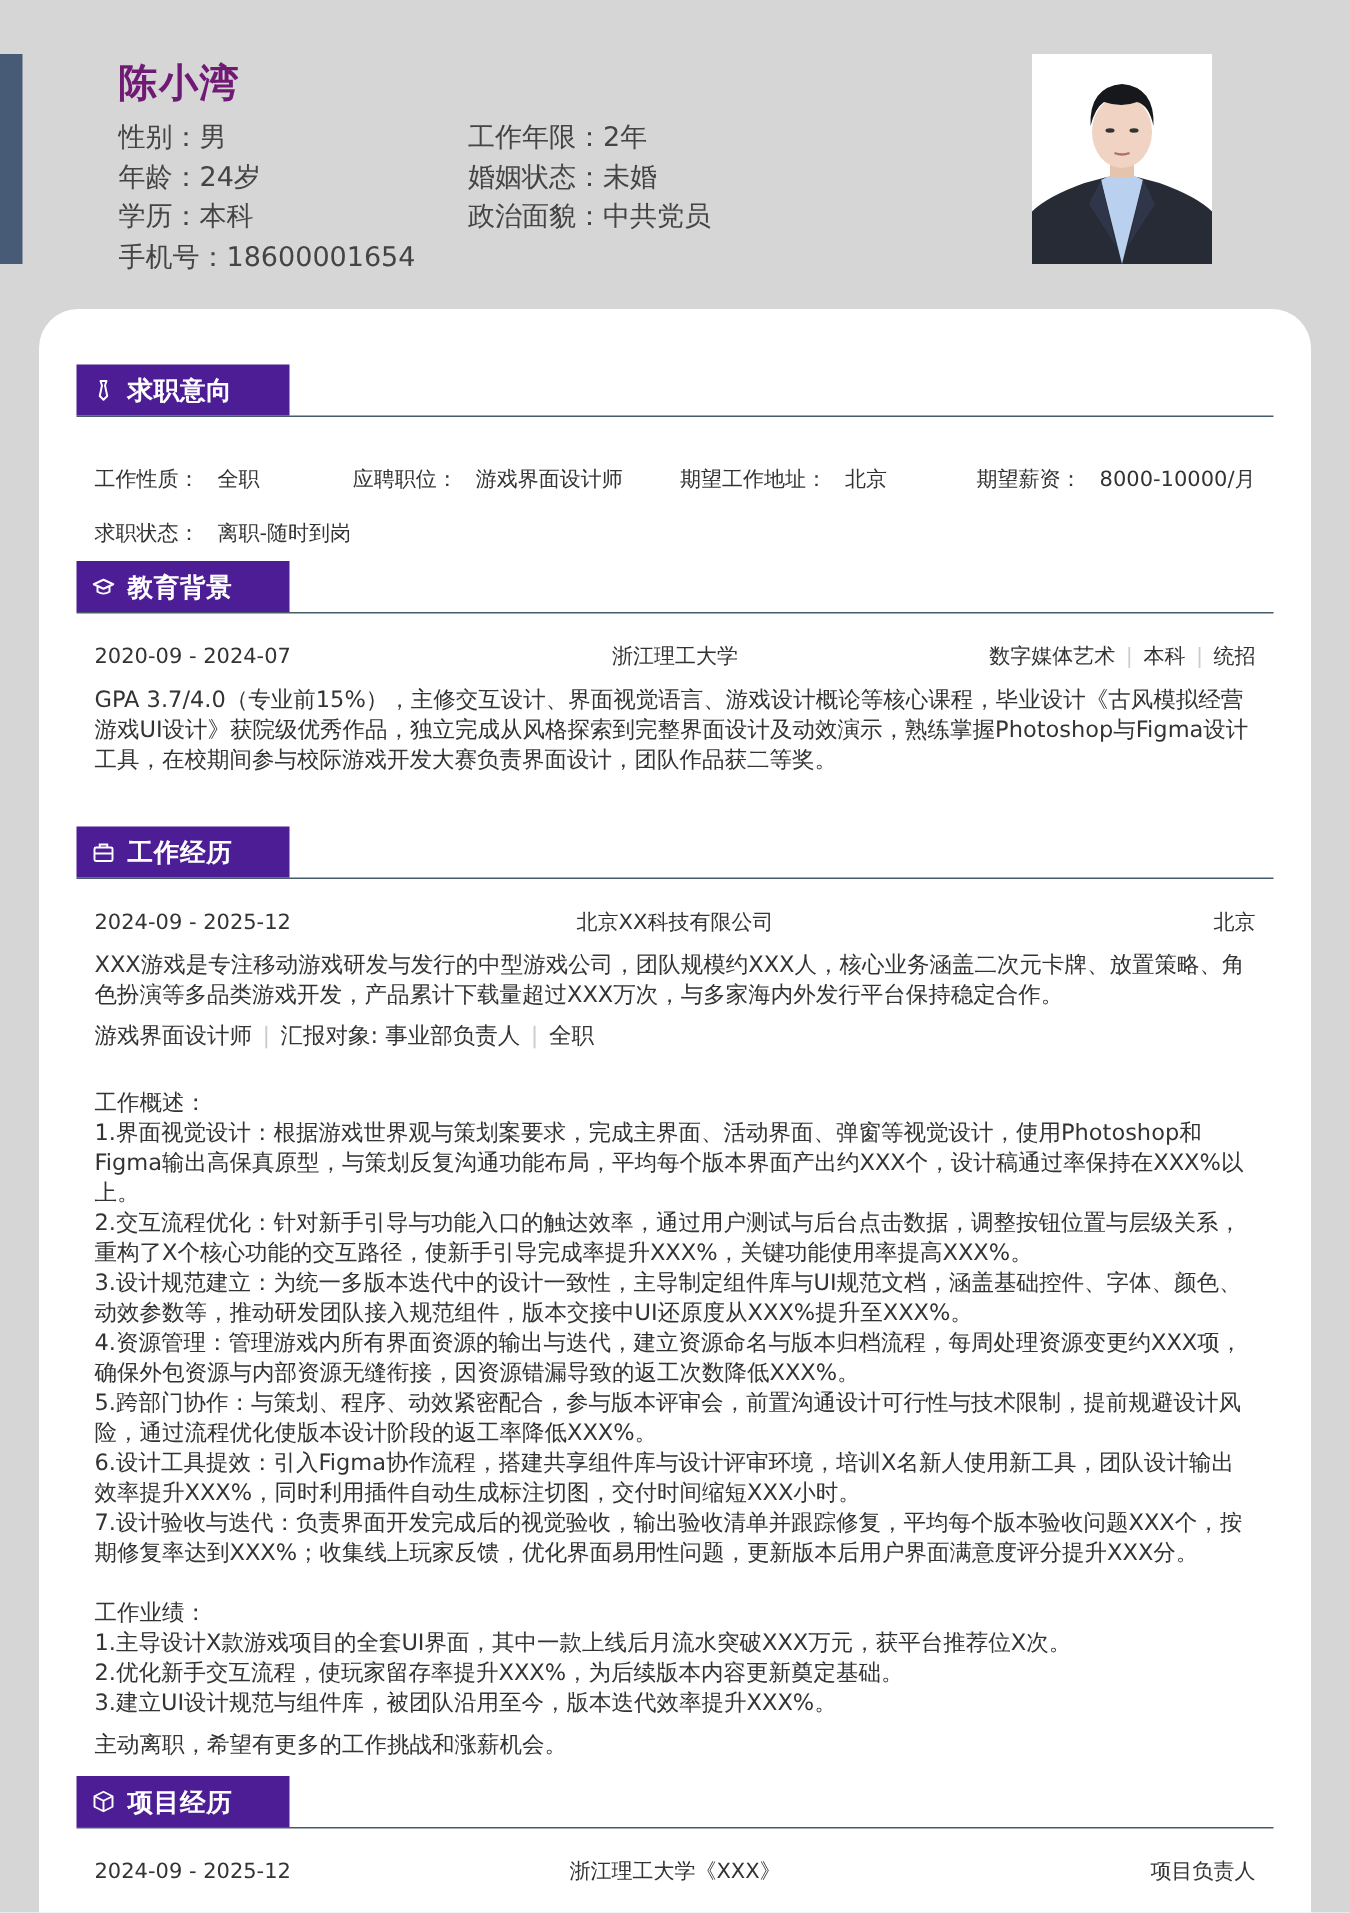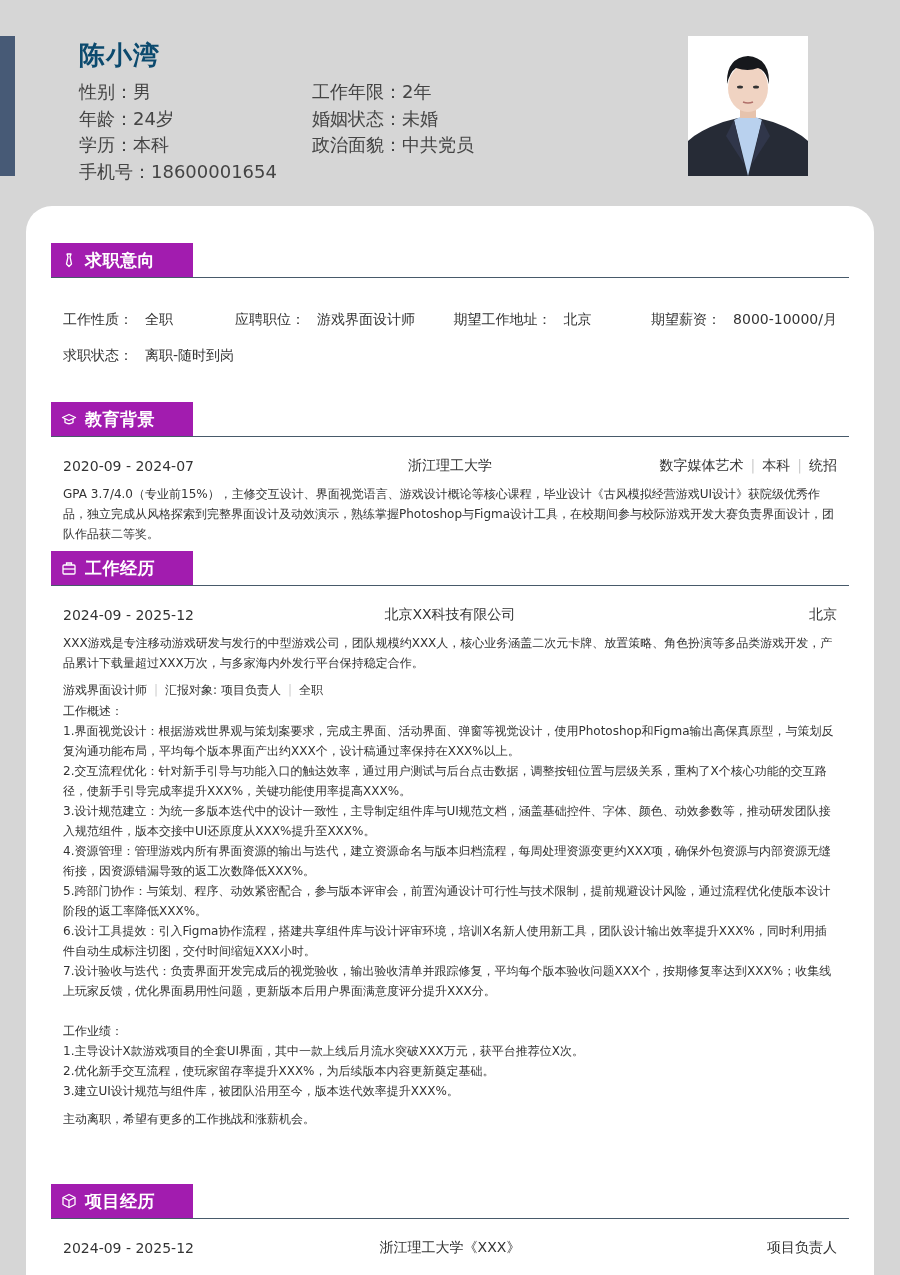--- a/index.html
+++ b/index.html
@@ -10,51 +10,51 @@
     color: #333;
     position: relative;
   }
   .accent-bar {
     position: absolute; left: 0; top: 36px; width: 15px; height: 140px;
     background: #475a76;
   }
   .header { position: absolute; left: 0; top: 0; width: 900px; height: 206px; }
   .name {
     position: absolute; left: 79px; top: 38px;
-    font-size: 26px; font-weight: bold; color: #0c4a6e; letter-spacing: 1px;
+    font-size: 26px; font-weight: bold; color: #701a75; letter-spacing: 1px;
   }
   .info-col { position: absolute; top: 80px; font-size: 18px; color: #444; }
   .info-col.left { left: 79px; }
   .info-col.right { left: 312px; }
   .info-row { height: 26.5px; line-height: 24px; white-space: nowrap; }
   .photo {
     position: absolute; left: 688px; top: 36px; width: 120px; height: 140px;
     background: #fff; overflow: hidden;
   }
   .card {
     position: absolute; left: 26px; top: 206px; width: 848px; height: 1100px;
     background: #fff; border-radius: 26px;
   }
   .section { position: absolute; left: 25px; width: 798px; }
   .sec-head { position: relative; height: 35px; border-bottom: 1.5px solid #475a6a; }
   .sec-tab {
     position: absolute; left: 0; top: 0; height: 34px; width: 142px;
-    background: #a21caf; color: #fff;
+    background: #4c1d95; color: #fff;
     display: flex; align-items: center; padding-left: 10px;
     font-size: 17px; font-weight: bold; letter-spacing: 0.5px;
   }
   .sec-tab svg { width: 16px; height: 16px; margin-right: 8px; }
   .row3 {
     position: relative; height: 22px; font-size: 14px; color: #333;
     display: flex; justify-content: space-between; align-items: center;
     padding: 0 12px;
   }
   .row3 .mid { position: absolute; left: 50%; transform: translateX(-50%); }
   .pipe { color: #ccc; margin: 0 7px; }
-  .para { font-size: 12px; line-height: 20px; color: #333; padding: 0 12px; }
+  .para { font-size: 15px; line-height: 20px; color: #333; padding: 0 12px; }
   .intent-grid { font-size: 14px; color: #333; padding: 0 12px; }
   .intent-line { display: flex; height: 36px; align-items: flex-end; }
   .intent-item { white-space: nowrap; }
   .intent-item .lbl { margin-right: 12px; }
 </style>
 </head>
 <body>
 
 <div class="header">
   <div class="accent-bar"></div>
@@ -107,21 +107,21 @@
         <div class="intent-item" style="width:222px;"><span class="lbl">应聘职位：</span><span>游戏界面设计师</span></div>
         <div class="intent-item" style="width:201px;"><span class="lbl">期望工作地址：</span><span>北京</span></div>
         <div class="intent-item"><span class="lbl">期望薪资：</span><span>8000-10000/月</span></div>
       </div>
       <div class="intent-line">
         <div class="intent-item"><span class="lbl">求职状态：</span><span>离职-随时到岗</span></div>
       </div>
     </div>
   </div>
 
-  <div class="section" style="top:196px;">
+  <div class="section" style="top:168px;">
     <div class="sec-head">
       <div class="sec-tab">
         <svg viewBox="0 0 16 16">
           <path d="M1.5 6.5 L8 3.5 L14.5 6.5 L8 9.5 Z" fill="none" stroke="#fff" stroke-width="1.3" stroke-linejoin="round"></path>
           <path d="M4 8 L4 11.5 Q8 14 12 11.5 L12 8" fill="none" stroke="#fff" stroke-width="1.3"></path>
         </svg>
         <span>教育背景</span>
       </div>
     </div>
     <div class="row3" style="margin-top:18px;">
@@ -143,23 +143,23 @@
         <span>工作经历</span>
       </div>
     </div>
     <div class="row3" style="margin-top:18px;">
       <span>2024-09 - 2025-12</span>
       <span class="mid">北京XX科技有限公司</span>
       <span>北京</span>
     </div>
     <div class="para" style="margin-top:7px;">XXX游戏是专注移动游戏研发与发行的中型游戏公司，团队规模约XXX人，核心业务涵盖二次元卡牌、放置策略、角色扮演等多品类游戏开发，产品累计下载量超过XXX万次，与多家海内外发行平台保持稳定合作。</div>
     <div class="para" style="margin-top:6px; line-height:22px;">
-      <span>游戏界面设计师</span><span class="pipe">|</span><span>汇报对象: 项目负责人</span><span class="pipe">|</span><span>全职</span>
+      <span>游戏界面设计师</span><span class="pipe">|</span><span>汇报对象: 事业部负责人</span><span class="pipe">|</span><span>全职</span>
     </div>
-    <div class="para" style="margin-top:0;">
+    <div class="para" style="margin-top:24px;">
       <div>工作概述：</div>
       <div>1.界面视觉设计：根据游戏世界观与策划案要求，完成主界面、活动界面、弹窗等视觉设计，使用Photoshop和Figma输出高保真原型，与策划反复沟通功能布局，平均每个版本界面产出约XXX个，设计稿通过率保持在XXX%以上。</div>
       <div>2.交互流程优化：针对新手引导与功能入口的触达效率，通过用户测试与后台点击数据，调整按钮位置与层级关系，重构了X个核心功能的交互路径，使新手引导完成率提升XXX%，关键功能使用率提高XXX%。</div>
       <div>3.设计规范建立：为统一多版本迭代中的设计一致性，主导制定组件库与UI规范文档，涵盖基础控件、字体、颜色、动效参数等，推动研发团队接入规范组件，版本交接中UI还原度从XXX%提升至XXX%。</div>
       <div>4.资源管理：管理游戏内所有界面资源的输出与迭代，建立资源命名与版本归档流程，每周处理资源变更约XXX项，确保外包资源与内部资源无缝衔接，因资源错漏导致的返工次数降低XXX%。</div>
       <div>5.跨部门协作：与策划、程序、动效紧密配合，参与版本评审会，前置沟通设计可行性与技术限制，提前规避设计风险，通过流程优化使版本设计阶段的返工率降低XXX%。</div>
       <div>6.设计工具提效：引入Figma协作流程，搭建共享组件库与设计评审环境，培训X名新人使用新工具，团队设计输出效率提升XXX%，同时利用插件自动生成标注切图，交付时间缩短XXX小时。</div>
       <div>7.设计验收与迭代：负责界面开发完成后的视觉验收，输出验收清单并跟踪修复，平均每个版本验收问题XXX个，按期修复率达到XXX%；收集线上玩家反馈，优化界面易用性问题，更新版本后用户界面满意度评分提升XXX分。</div>
     </div>
     <div class="para" style="margin-top:20px;">

